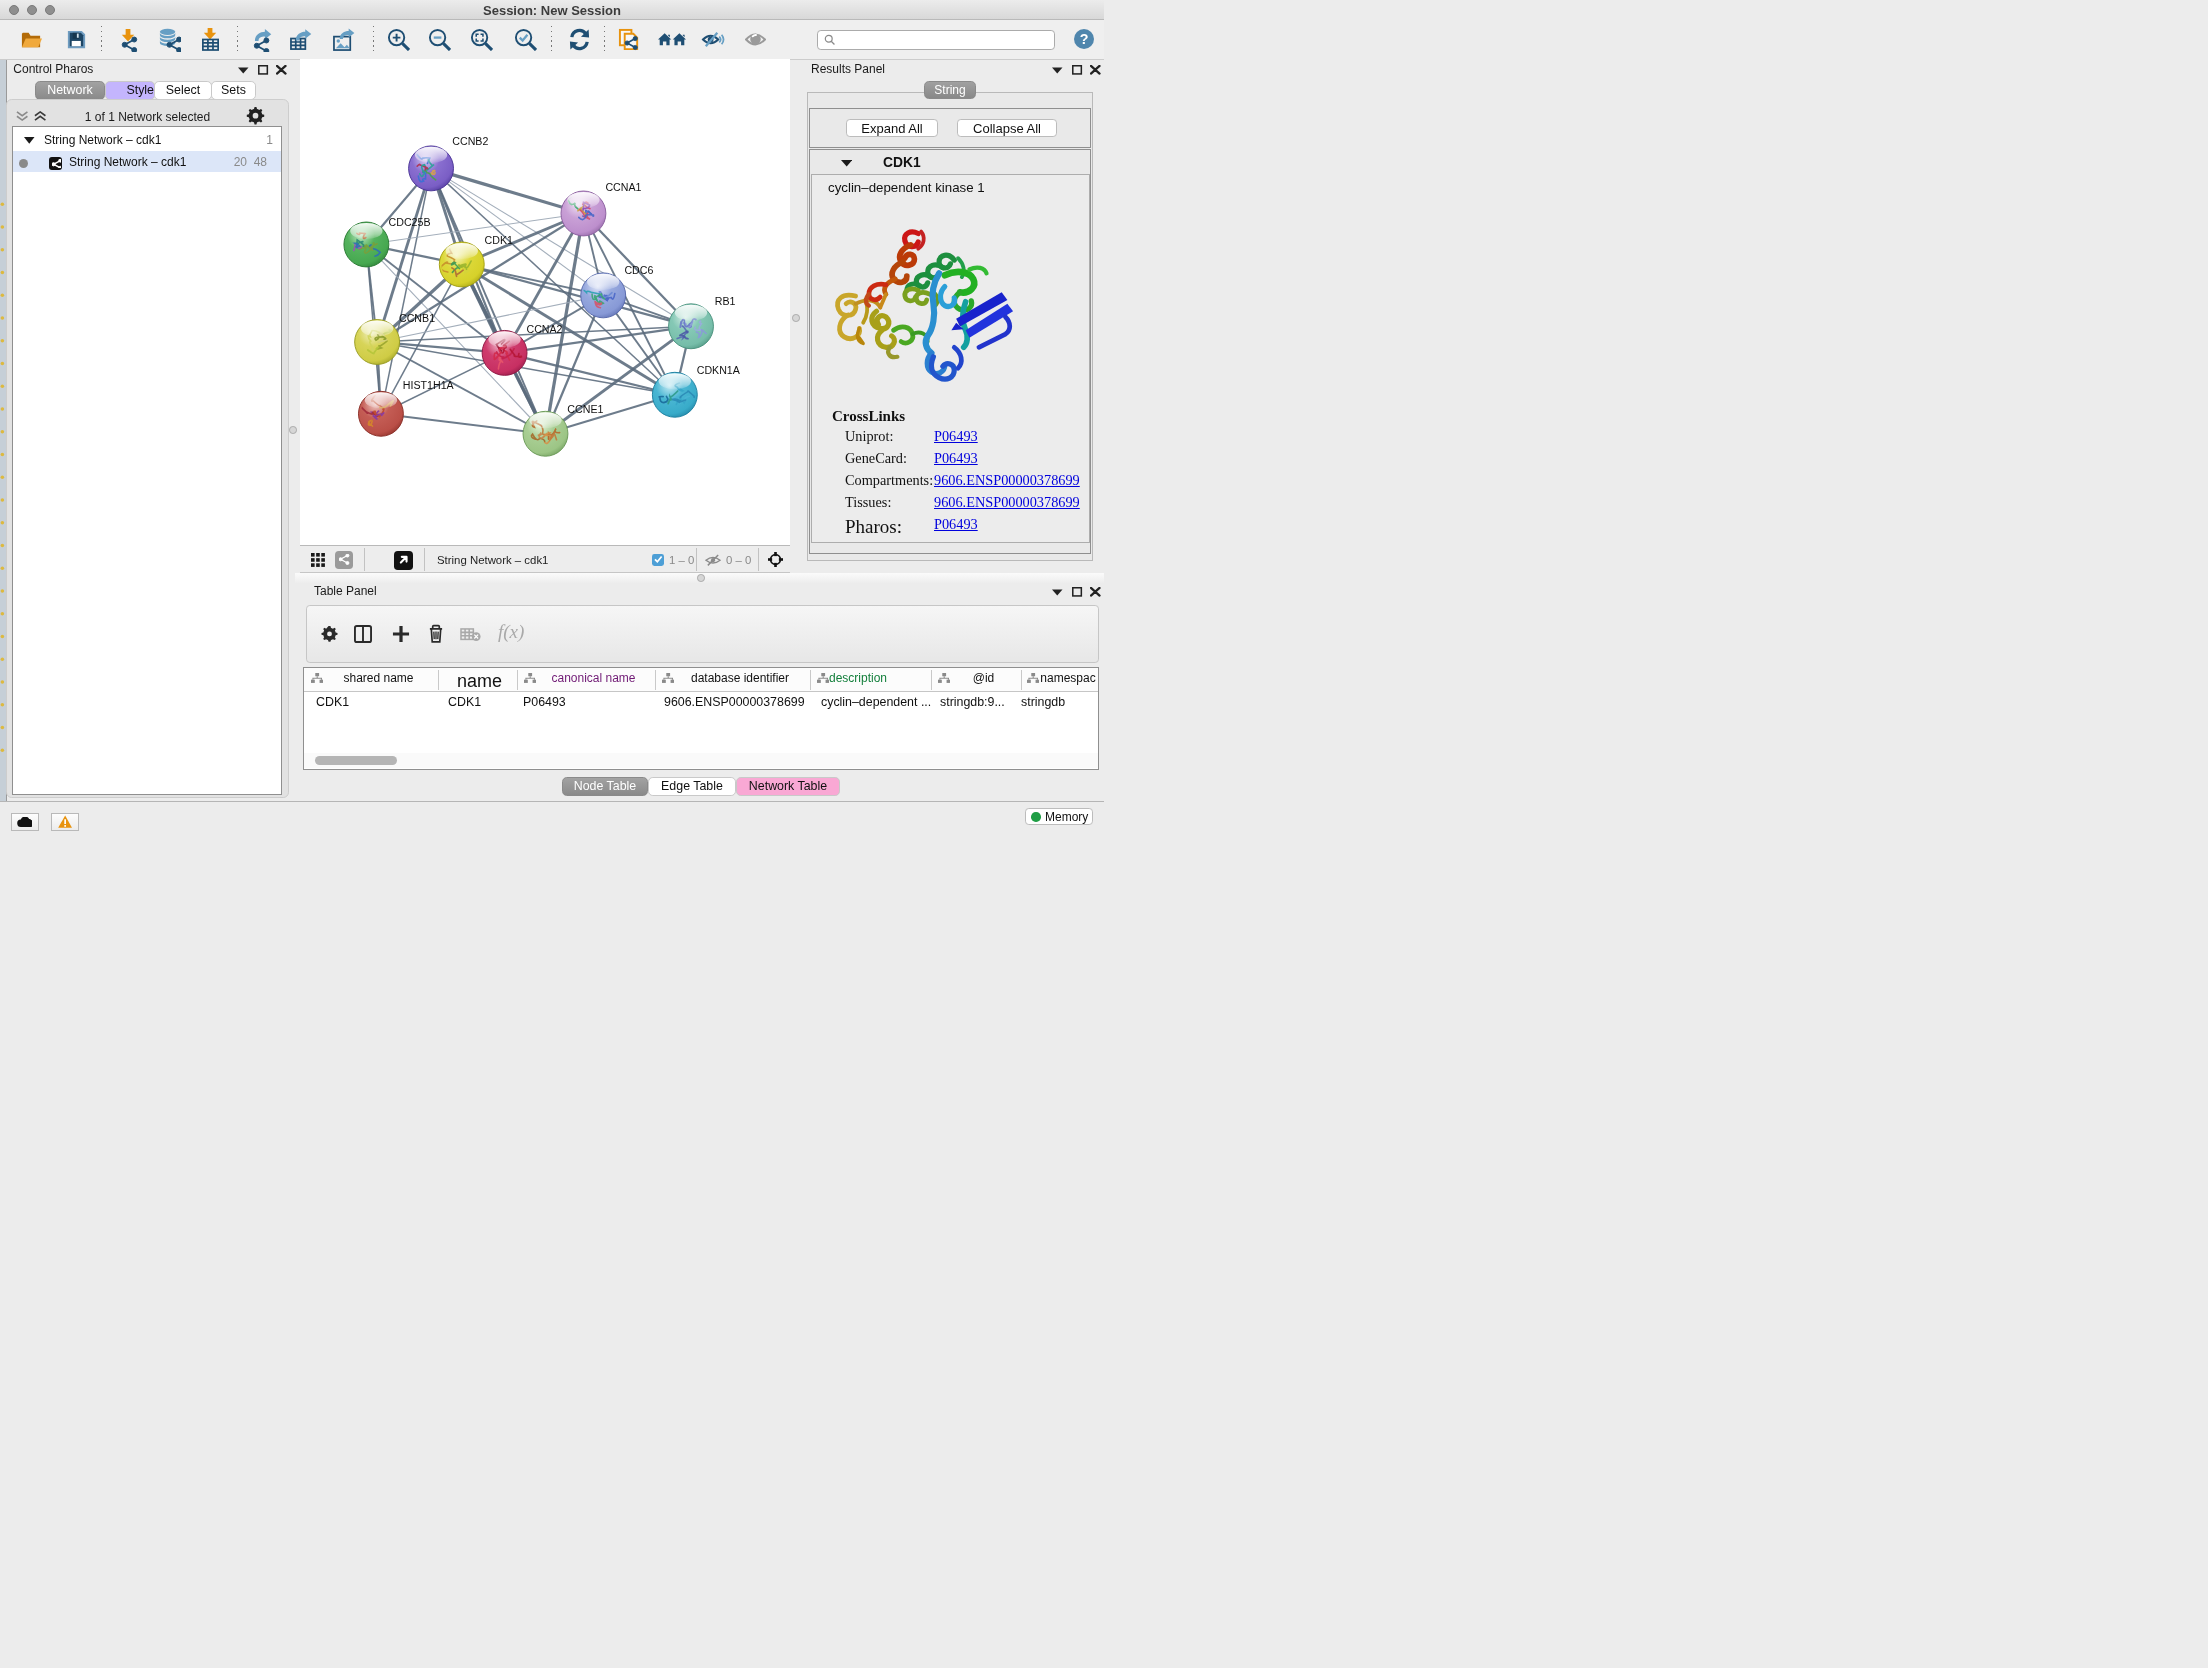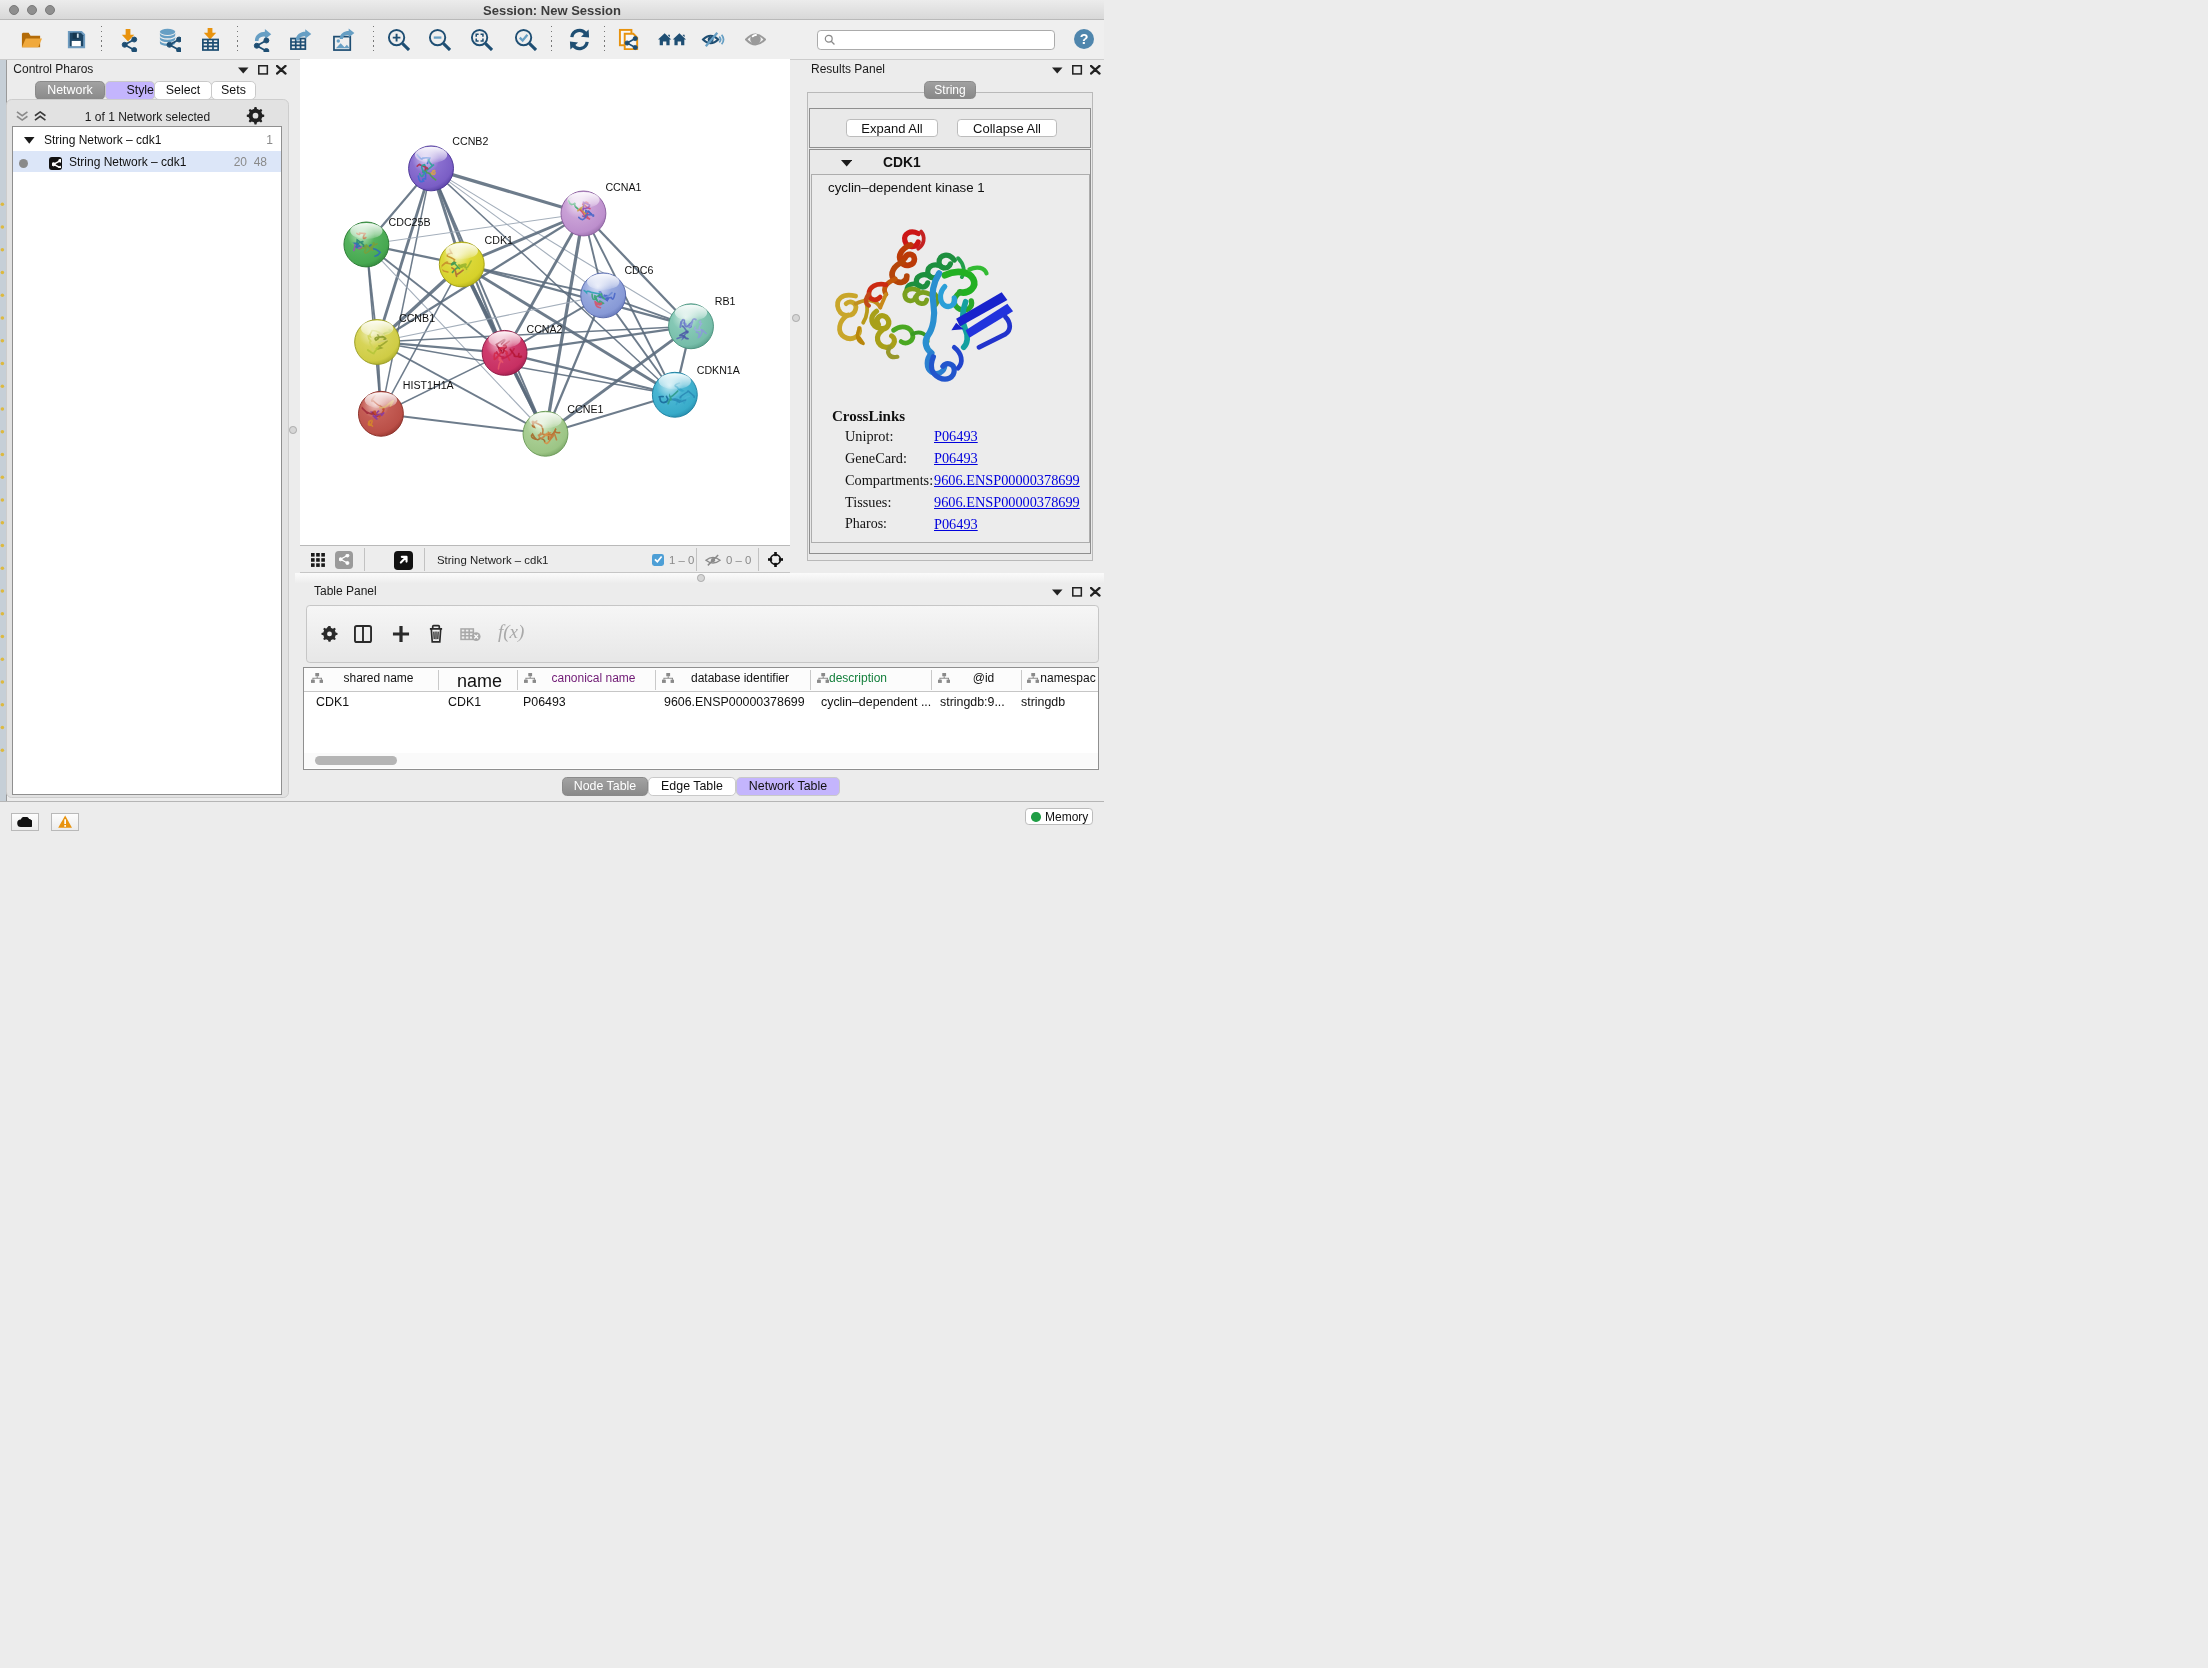--- a/index.html
+++ b/index.html
@@ -640,21 +640,21 @@
   </svg>
 <div style="position:absolute;left:832px;top:408px;font-family:'Liberation Serif',serif;font-size:15px;font-weight:bold;color:#111">CrossLinks</div>
 <div style="position:absolute;left:845px;top:428px;font-family:'Liberation Serif',serif;font-size:14.3px;color:#111">Uniprot:</div>
 <div style="position:absolute;left:934px;top:428px;font-family:'Liberation Serif',serif;font-size:14.3px;color:#0000dd;text-decoration:underline">P06493</div>
 <div style="position:absolute;left:845px;top:450px;font-family:'Liberation Serif',serif;font-size:14.3px;color:#111">GeneCard:</div>
 <div style="position:absolute;left:934px;top:450px;font-family:'Liberation Serif',serif;font-size:14.3px;color:#0000dd;text-decoration:underline">P06493</div>
 <div style="position:absolute;left:845px;top:472px;font-family:'Liberation Serif',serif;font-size:14.3px;color:#111">Compartments:</div>
 <div style="position:absolute;left:934px;top:472px;font-family:'Liberation Serif',serif;font-size:14.3px;color:#0000dd;text-decoration:underline">9606.ENSP00000378699</div>
 <div style="position:absolute;left:845px;top:494px;font-family:'Liberation Serif',serif;font-size:14.3px;color:#111">Tissues:</div>
 <div style="position:absolute;left:934px;top:494px;font-family:'Liberation Serif',serif;font-size:14.3px;color:#0000dd;text-decoration:underline">9606.ENSP00000378699</div>
-<div style="position:absolute;left:845px;top:516px;font-family:'Liberation Serif',serif;font-size:14px;color:#111">Pharos:</div>
+<div style="position:absolute;left:845px;top:516px;font-family:'Liberation Serif',serif;font-size:19px;color:#111">Pharos:</div>
 <div style="position:absolute;left:934px;top:516px;font-family:'Liberation Serif',serif;font-size:14.3px;color:#0000dd;text-decoration:underline">P06493</div>
 <div style="position:absolute;left:314px;top:584px;font-size:12px;color:#1a1a1a">Table Panel</div>
 <svg style="position:absolute;left:1052px;top:587px" width="10.5" height="9.5" viewBox="0 0 11 10">
     <path d="M0 2.5 L11 2.5 L5.5 9 Z" fill="#222"></path>
   </svg>
 <svg style="position:absolute;left:1072px;top:587px" width="10.5" height="9.5" viewBox="0 0 11 10">
     <rect x="0.8" y="0.8" width="9" height="8.6" fill="none" stroke="#222" stroke-width="1.6"></rect>
   </svg>
 <svg style="position:absolute;left:1090px;top:587px" width="10.5" height="9.5" viewBox="0 0 11 10">
     <path d="M1 1 L10 9 M10 1 L1 9" stroke="#222" stroke-width="2.4" stroke-linecap="round"></path>
@@ -751,21 +751,21 @@
 <div style="position:absolute;left:448px;top:695px;font-size:12.4px;color:#111;white-space:nowrap">CDK1</div>
 <div style="position:absolute;left:523px;top:695px;font-size:12.4px;color:#111;white-space:nowrap">P06493</div>
 <div style="position:absolute;left:664px;top:695px;font-size:12.4px;color:#111;white-space:nowrap">9606.ENSP00000378699</div>
 <div style="position:absolute;left:821px;top:695px;font-size:12.4px;color:#111;white-space:nowrap">cyclin–dependent ...</div>
 <div style="position:absolute;left:940px;top:695px;font-size:12.4px;color:#111;white-space:nowrap">stringdb:9...</div>
 <div style="position:absolute;left:1021px;top:695px;font-size:12.4px;color:#111;white-space:nowrap">stringdb</div>
 <div style="position:absolute;left:304px;top:753px;width:794px;height:15px;background:#fafafa"></div>
 <div style="position:absolute;left:315px;top:756px;width:82px;height:8.6px;background:#b5b5b5;border-radius:4.8px"></div>
 <div style="position:absolute;left:562px;top:777px;width:86px;height:18.5px;background:linear-gradient(#a2a2a2,#8a8a8a);color:#fff;border:1px solid #8a8a8a;border-radius:4.8px;box-sizing:border-box;text-align:center;line-height:17.6px;font-size:12.4px">Node Table</div>
 <div style="position:absolute;left:648px;top:777px;width:88px;height:18.5px;background:#ffffff;color:#111;border:1px solid #c9c9c9;border-radius:4.8px;box-sizing:border-box;text-align:center;line-height:17.6px;font-size:12.4px">Edge Table</div>
-<div style="position:absolute;left:736px;top:777px;width:104px;height:18.5px;background:#c4b5fd;color:#111;border:1px solid #c9c9c9;border-radius:4.8px;box-sizing:border-box;text-align:center;line-height:17.6px;font-size:12.4px">Network Table</div>
+<div style="position:absolute;left:736px;top:777px;width:104px;height:18.5px;background:#f9a8d4;color:#111;border:1px solid #c9c9c9;border-radius:4.8px;box-sizing:border-box;text-align:center;line-height:17.6px;font-size:12.4px">Network Table</div>
 <div style="position:absolute;left:0;top:801px;width:1104px;height:1px;background:#b5b5b5"></div>
 <div style="position:absolute;left:11px;top:813px;width:27.6px;height:18px;background:linear-gradient(#fdfdfd,#ececec);border:1px solid #b9b9b9;box-sizing:border-box"></div>
 <svg style="position:absolute;left:17px;top:817px" width="15" height="10.5" viewBox="0 0 16 11">
     <path d="M4.5 10.5 a4 4 0 0 1 -0.5 -8 a5 5 0 0 1 9 -0.5 a1.8 1.8 0 0 1 2 1.2 a3.6 3.6 0 0 1 -1 7.3 Z" fill="#111"></path>
   </svg>
 <div style="position:absolute;left:51px;top:813px;width:27.6px;height:18px;background:linear-gradient(#fdfdfd,#ececec);border:1px solid #b9b9b9;box-sizing:border-box"></div>
 <svg style="position:absolute;left:58px;top:815px" width="14.3" height="13.3" viewBox="0 0 15 14">
     <path d="M7.5 0.5 L14.8 13.5 L0.2 13.5 Z" fill="#e8930e"></path>
     <rect x="6.6" y="4.5" width="1.8" height="5" fill="#fff"></rect>
     <rect x="6.6" y="10.6" width="1.8" height="1.8" fill="#fff"></rect>

